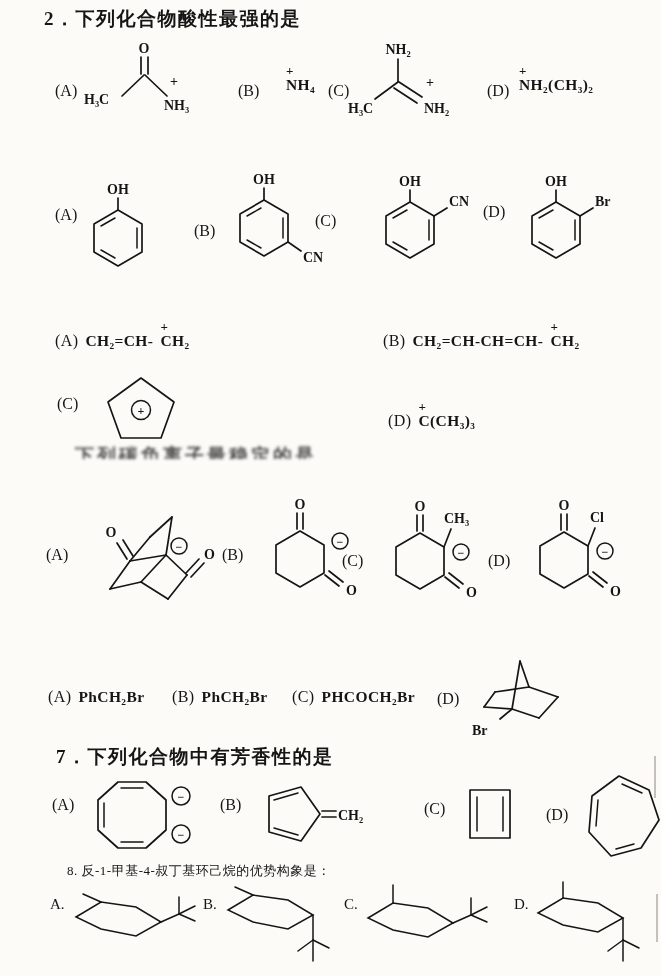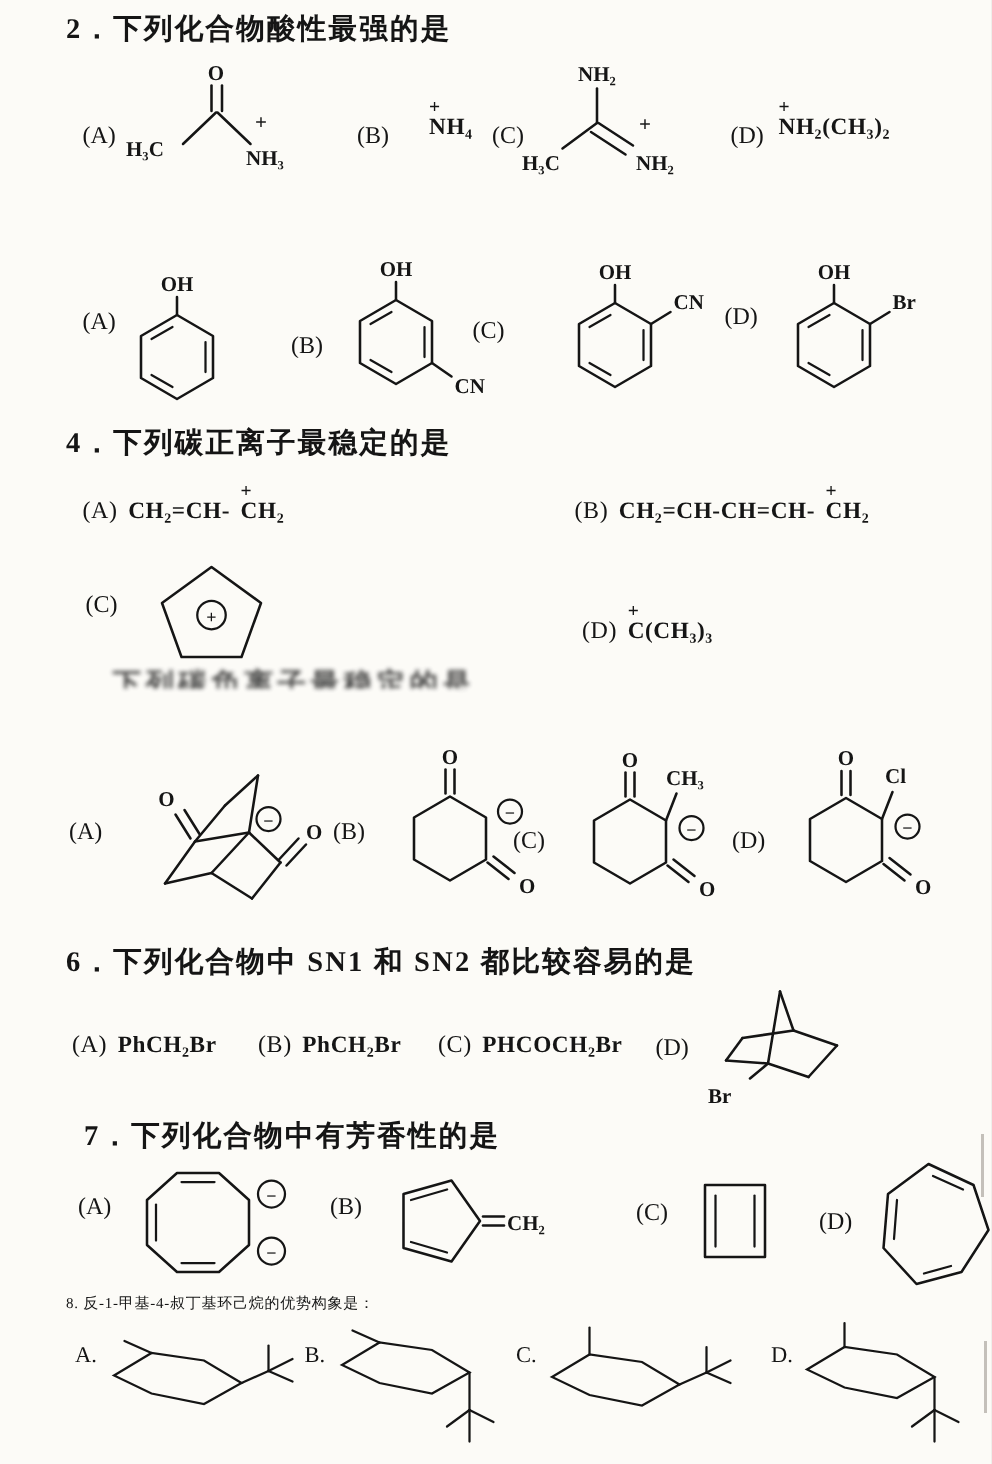--- a/index.html
+++ b/index.html
@@ -1,21 +1,21 @@
 <!DOCTYPE html>
 <html><head>
 <meta charset="utf-8">
 <style>
   html,body{margin:0;padding:0;background:#e8e6e2;}
   .page{position:relative;width:661px;height:976px;background:#fcfbf7;
         font-family:"Liberation Serif","DejaVu Serif","DejaVu Sans",serif;
         color:#151515;overflow:hidden;margin:0 auto;}
   .abs{position:absolute;}
   .qtitle{font-weight:700;font-size:19px;letter-spacing:1.5px;white-space:nowrap;}
-  .qtitle-sm{font-weight:400;font-size:10px;letter-spacing:0.5px;white-space:nowrap;}
+  .qtitle-sm{font-weight:400;font-size:13px;letter-spacing:0.5px;white-space:nowrap;margin-left:23px;}
   .optlabel{font-size:16px;white-space:nowrap;}
   .optlabel-sm{font-size:15px;white-space:nowrap;}
   .formula{font-weight:700;font-size:15.5px;letter-spacing:0.4px;white-space:nowrap;}
   .formrow{display:flex;align-items:baseline;gap:7px;}
   .formrow .optlabel{font-weight:400;}
   .chg{position:relative;display:inline-block;}
   .chg .plus{position:absolute;left:0px;top:-13px;font-size:13px;font-weight:700;}
   .smear{filter:blur(1.4px);opacity:.85;font-weight:700;font-size:19px;
          letter-spacing:3px;color:#2b2b2b;height:16px;overflow:hidden;white-space:nowrap;}
   svg{overflow:visible;}
@@ -107,21 +107,20 @@
     <text x="38" y="14" text-anchor="middle">OH</text>
     <line class="bond" x1="38" y1="18" x2="38" y2="30"></line>
     <polygon class="bond" points="38,30 62,44 62,72 38,86 14,72 14,44"></polygon>
     <line class="thin" x1="21" y1="46" x2="35" y2="38"></line>
     <line class="thin" x1="57" y1="48" x2="57" y2="68"></line>
     <line class="thin" x1="35" y1="78" x2="21" y2="70"></line>
     <line class="bond" x1="62" y1="44" x2="75" y2="36"></line>
     <text x="77" y="34">Br</text>
   </svg>
 
-  <div class="abs qtitle" style="left:44px;top:282px">4．下列碳正离子最稳定的是</div>
 
   <div class="abs formula formrow" style="left:55px;top:332px">
     <span class="optlabel">(A)</span>
       <span>CH₂=CH-</span>
       <span class="chg"><span class="plus">+</span><span>CH₂</span></span>
   </div>
 
   <div class="abs formula formrow" style="left:383px;top:332px">
     <span class="optlabel">(B)</span>
       <span>CH₂=CH-CH=CH-</span>
@@ -201,21 +200,20 @@
     <text x="40" y="18" text-anchor="middle">O</text>
     <line class="bond" x1="64" y1="54" x2="71" y2="36"></line>
     <text x="66" y="30">Cl</text>
     <line class="bond" x1="65" y1="84" x2="79" y2="95"></line>
     <line class="bond" x1="69" y1="80" x2="83" y2="91"></line>
     <text x="86" y="104">O</text>
     <circle class="thin" cx="81" cy="59" r="8"></circle>
     <text class="chgtxt" x="81" y="60" text-anchor="middle" dominant-baseline="central">−</text>
   </svg>
 
-  <div class="abs qtitle" style="left:44px;top:628px">6．下列化合物中 SN1 和 SN2 都比较容易的是</div>
 
   <div class="abs formula formrow" style="left:48px;top:688px">
     <span class="optlabel">(A)</span>
       <span>PhCH₂Br</span>
   </div>
   <div class="abs formula formrow" style="left:172px;top:688px">
     <span class="optlabel">(B)</span>
       <span>PhCH₂Br</span>
   </div>
   <div class="abs formula formrow" style="left:292px;top:688px">

